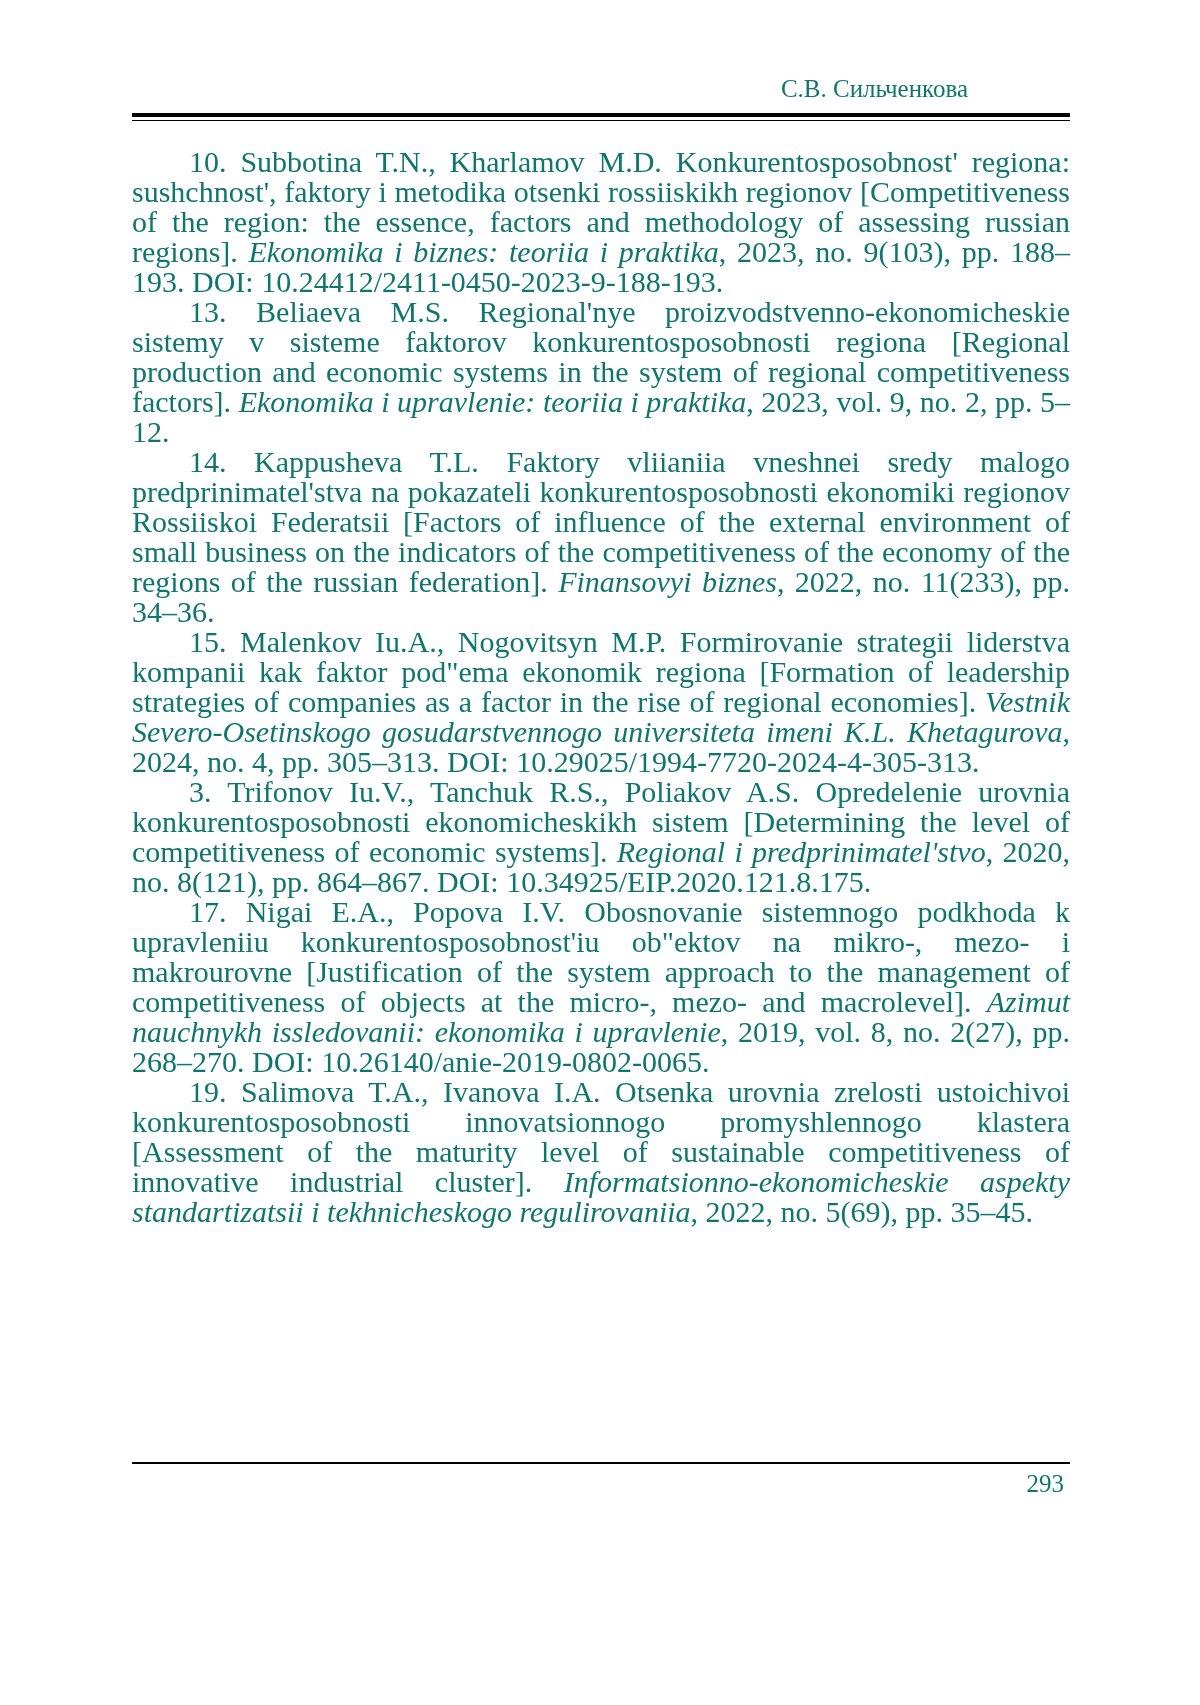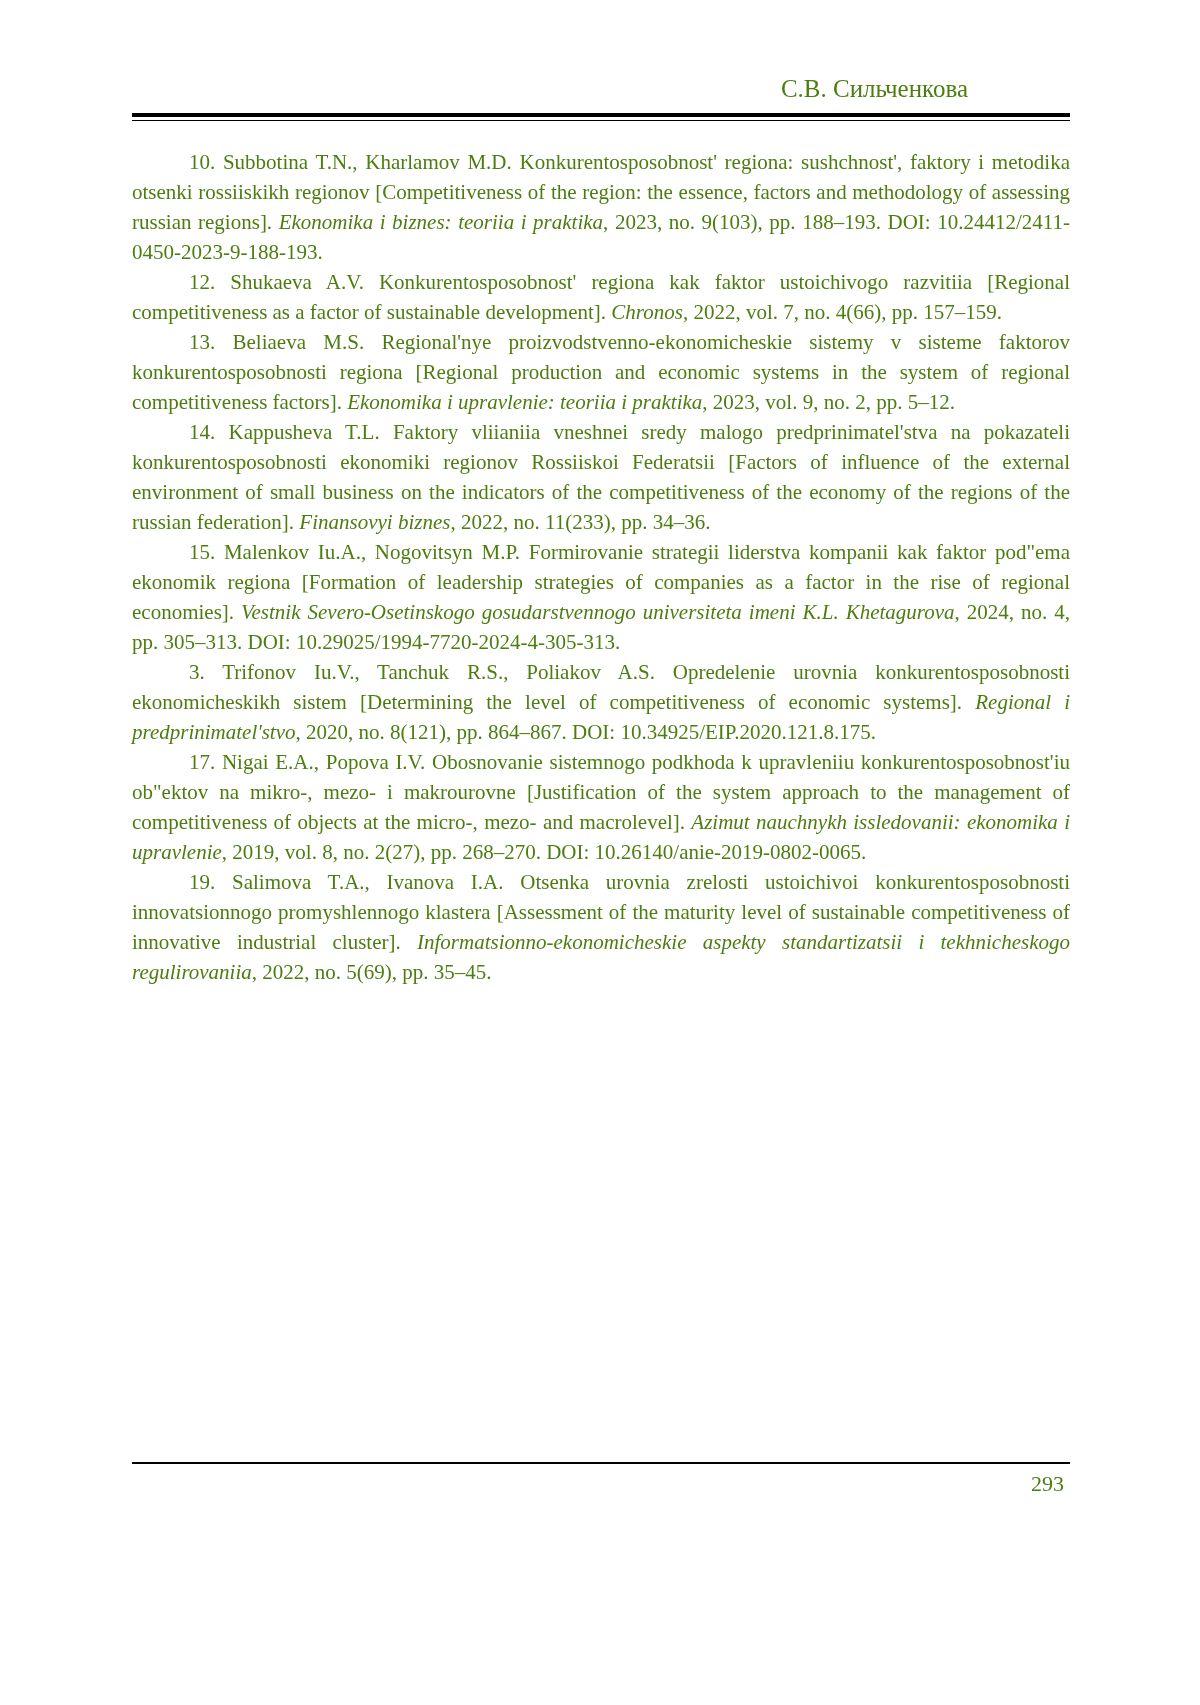--- a/index.html
+++ b/index.html
@@ -2,77 +2,76 @@
 <html lang="en"><head>
 <meta charset="utf-8">
 <style>
   * { margin: 0; padding: 0; box-sizing: border-box; }
   html, body { background: #f0f0f0; }
   .page {
     width: 1200px;
     height: 1705px;
     margin: 0 auto;
     background: #ffffff;
-    color: #4d7c0f;
+    color: #0f766e;
     font-family: "Liberation Serif", serif;
     position: relative;
     padding: 74px 130px 0 132px;
     overflow: hidden;
   }
   .running-head {
     text-align: right;
     font-size: 25px;
     line-height: 30px;
     padding-right: 102px;
     margin-bottom: 9px;
   }
   .header-rules { margin-bottom: 26px; }
   .rule-thick { height: 4px; background: #000; margin-bottom: 3px; }
   .rule-thin  { height: 1px; background: #000; }
   .references {
-    font-size: 21px;
+    font-size: 30px;
     line-height: 30px;
     text-align: justify;
     hyphens: auto;
   }
   .ref {
     text-indent: 57px;
     margin: 0;
   }
   .ref em { font-style: italic; }
   .footer {
     position: absolute;
     left: 132px;
     right: 130px;
     top: 1462px;
   }
   .footer-rule { height: 2px; background: #000; margin-bottom: 5px; }
   .page-number {
     text-align: right;
-    font-size: 22px;
+    font-size: 25px;
     line-height: 30px;
     padding-right: 6px;
   }
 </style>
 </head>
 <body>
 
 <div class="page">
 
   <div class="header">
     <div class="running-head">С.В. Сильченкова</div>
     <div class="header-rules">
       <div class="rule-thick"></div>
       <div class="rule-thin"></div>
     </div>
   </div>
 
   <div class="references">
     <p class="ref"><span>10. Subbotina T.N., Kharlamov M.D. Konkurentosposobnost' regiona: sushchnost', faktory i metodika otsenki rossiiskikh regionov [Competitiveness of the region: the essence, factors and methodology of assessing russian regions]. </span><em>Ekonomika i biznes: teoriia i praktika</em><span>, 2023, no. 9(103), pp. 188–193. DOI: 10.24412/2411-0450-2023-9-188-193.</span></p>
-    <p class="ref"><span>12. Shukaeva A.V. Konkurentosposobnost' regiona kak faktor ustoichivogo razvitiia [Regional competitiveness as a factor of sustainable development]. </span><em>Chronos</em><span>, 2022, vol. 7, no. 4(66), pp. 157–159.</span></p>
     <p class="ref"><span>13. Beliaeva M.S. Regional'nye proizvodstvenno-ekonomicheskie sistemy v sisteme faktorov konkurentosposobnosti regiona [Regional production and economic systems in the system of regional competitiveness factors]. </span><em>Ekonomika i upravlenie: teoriia i praktika</em><span>, 2023, vol. 9, no. 2, pp. 5–12.</span></p>
     <p class="ref"><span>14. Kappusheva T.L. Faktory vliianiia vneshnei sredy malogo predprinimatel'stva na pokazateli konkurentosposobnosti ekonomiki regionov Rossiiskoi Federatsii [Factors of influence of the external environment of small business on the indicators of the competitiveness of the economy of the regions of the russian federation]. </span><em>Finansovyi biznes</em><span>, 2022, no. 11(233), pp. 34–36.</span></p>
     <p class="ref"><span>15. Malenkov Iu.A., Nogovitsyn M.P. Formirovanie strategii liderstva kompanii kak faktor pod"ema ekonomik regiona [Formation of leadership strategies of companies as a factor in the rise of regional economies]. </span><em>Vestnik Severo-Osetinskogo gosudarstvennogo universiteta imeni K.L. Khetagurova</em><span>, 2024, no. 4, pp. 305–313. DOI: 10.29025/1994-7720-2024-4-305-313.</span></p>
     <p class="ref"><span>3. Trifonov Iu.V., Tanchuk R.S., Poliakov A.S. Opredelenie urovnia konkurentosposobnosti ekonomicheskikh sistem [Determining the level of competitiveness of economic systems]. </span><em>Regional i predprinimatel'stvo</em><span>, 2020, no. 8(121), pp. 864–867. DOI: 10.34925/EIP.2020.121.8.175.</span></p>
     <p class="ref"><span>17. Nigai E.A., Popova I.V. Obosnovanie sistemnogo podkhoda k upravleniiu konkurentosposobnost'iu ob"ektov na mikro-, mezo- i makrourovne [Justification of the system approach to the management of competitiveness of objects at the micro-, mezo- and macrolevel]. </span><em>Azimut nauchnykh issledovanii: ekonomika i upravlenie</em><span>, 2019, vol. 8, no. 2(27), pp. 268–270. DOI: 10.26140/anie-2019-0802-0065.</span></p>
     <p class="ref"><span>19. Salimova T.A., Ivanova I.A. Otsenka urovnia zrelosti ustoichivoi konkurentosposobnosti innovatsionnogo promyshlennogo klastera [Assessment of the maturity level of sustainable competitiveness of innovative industrial cluster]. </span><em>Informatsionno-ekonomicheskie aspekty standartizatsii i tekhnicheskogo regulirovaniia</em><span>, 2022, no. 5(69), pp. 35–45.</span></p>
   </div>
 
   <div class="footer">
     <div class="footer-rule"></div>

